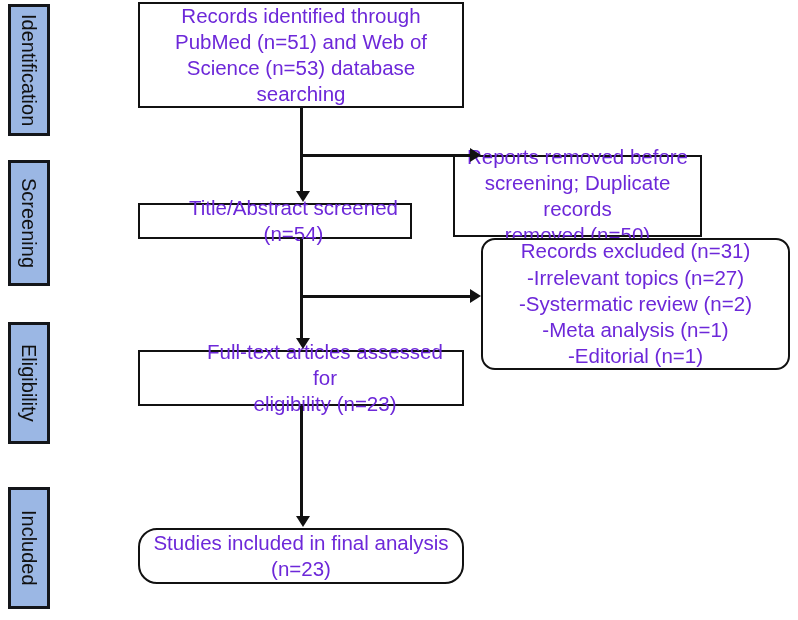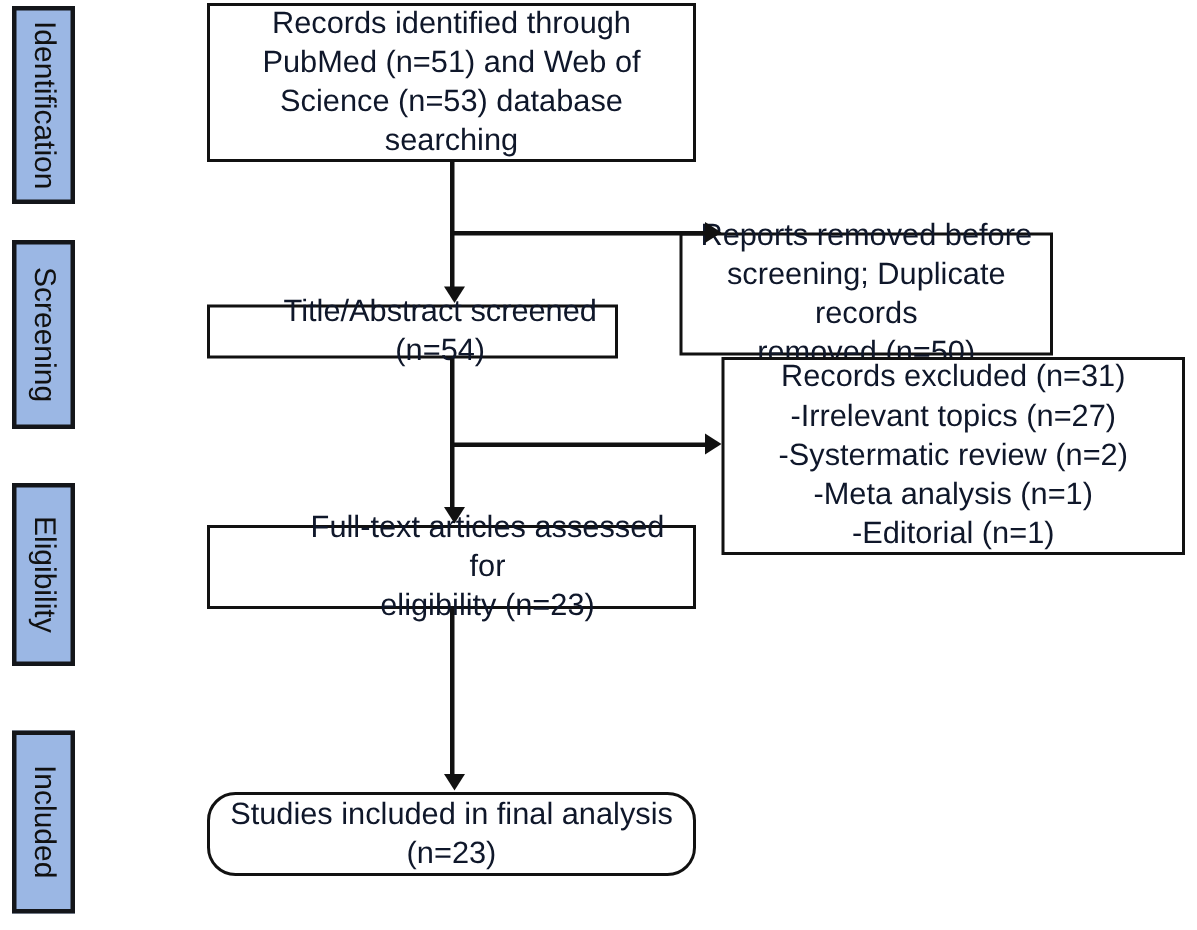--- a/index.html
+++ b/index.html
@@ -50,21 +50,21 @@
     border: 2.5px solid #111111;
     box-sizing: border-box;
     display: flex;
     align-items: center;
     justify-content: center;
     text-align: center;
   }
   .box .box-text {
     font-size: 20.5px;
     line-height: 1.28;
-    color: #0f172a;
+    color: #6d28d9;
     padding: 0 8px;
     white-space: pre-line;
   }
 
   
   .vline {
     position: absolute;
     width: 3px;
     background: #111111;
   }
@@ -131,21 +131,21 @@
     <span class="box-text">Studies included in final analysis
 (n=23)</span>
   </div>
 
   <div class="box" style="left:453px; top:115px; width:249px; height:82px;margin-top:40px;">
     <span class="box-text">Reports removed before
 screening; Duplicate records
 removed (n=50)</span>
   </div>
 
-  <div class="box" style="left:481px; top:238px; width:309px; height:132px;">
+  <div class="box" style="left:481px; top:238px; width:309px; height:132px;border-radius:14px;">
     <span class="box-text">Records excluded (n=31)
 -Irrelevant topics (n=27)
 -Systermatic review (n=2)
 -Meta analysis (n=1)
 -Editorial (n=1)</span>
   </div>
 
   <div class="vline" style="left:300px; top:108px; height:84px;"></div>
   <div class="arrow-down" style="left:296px; top:191px;"></div>
 

